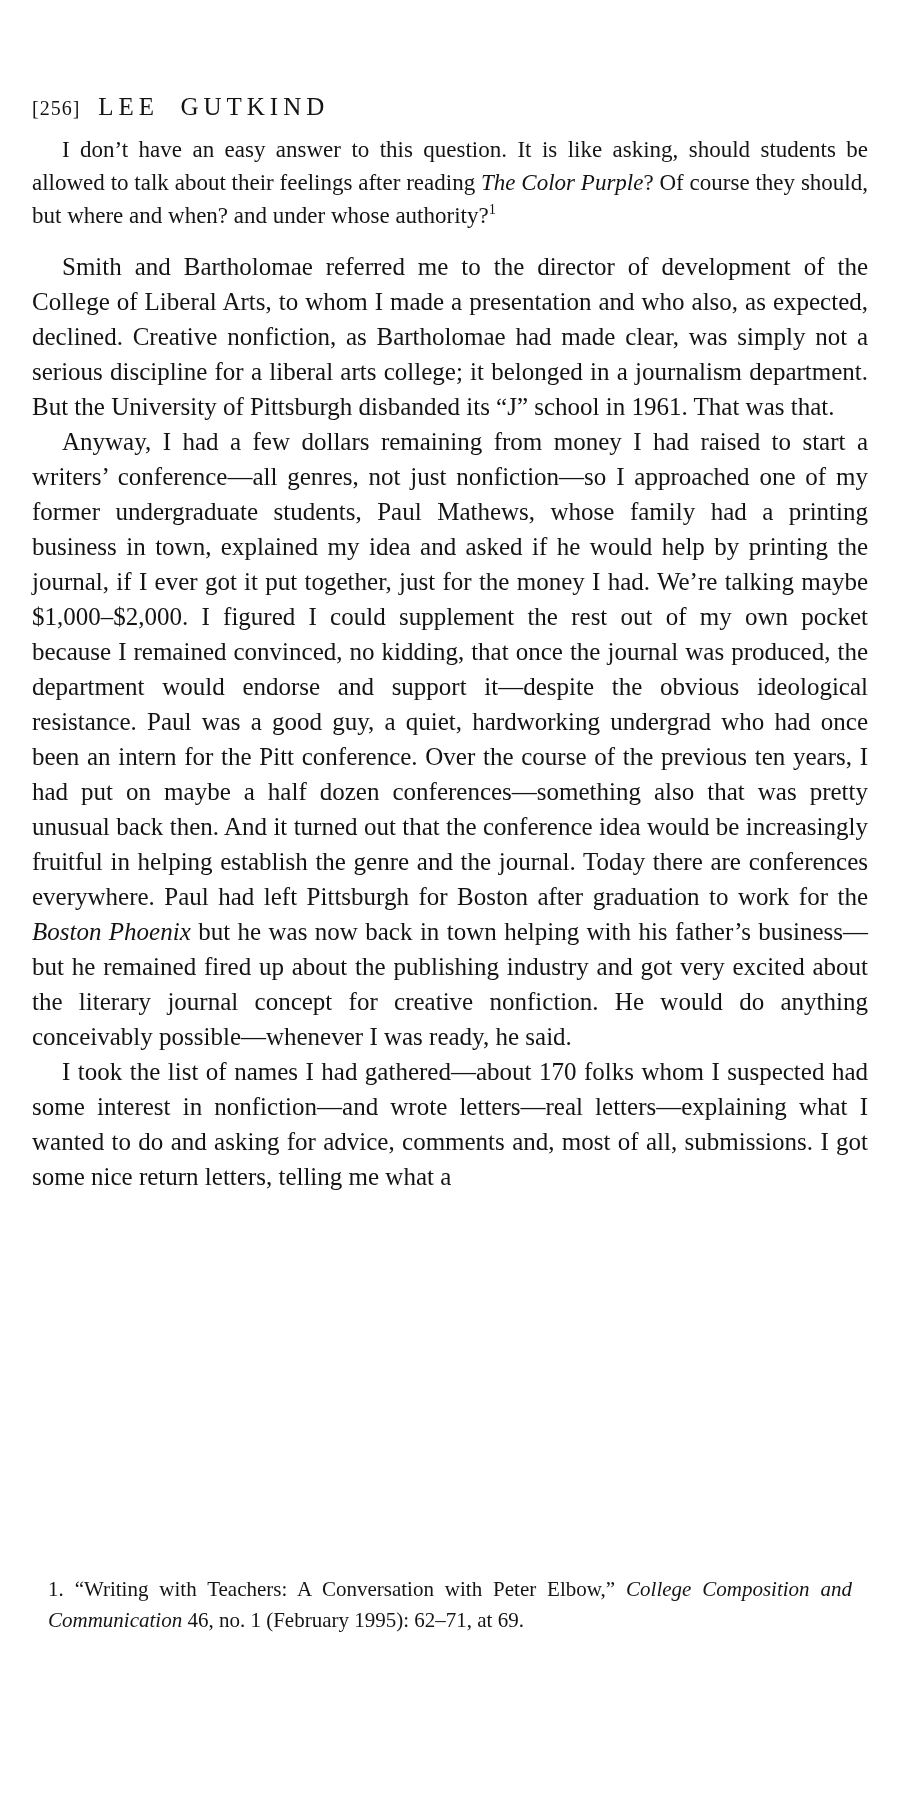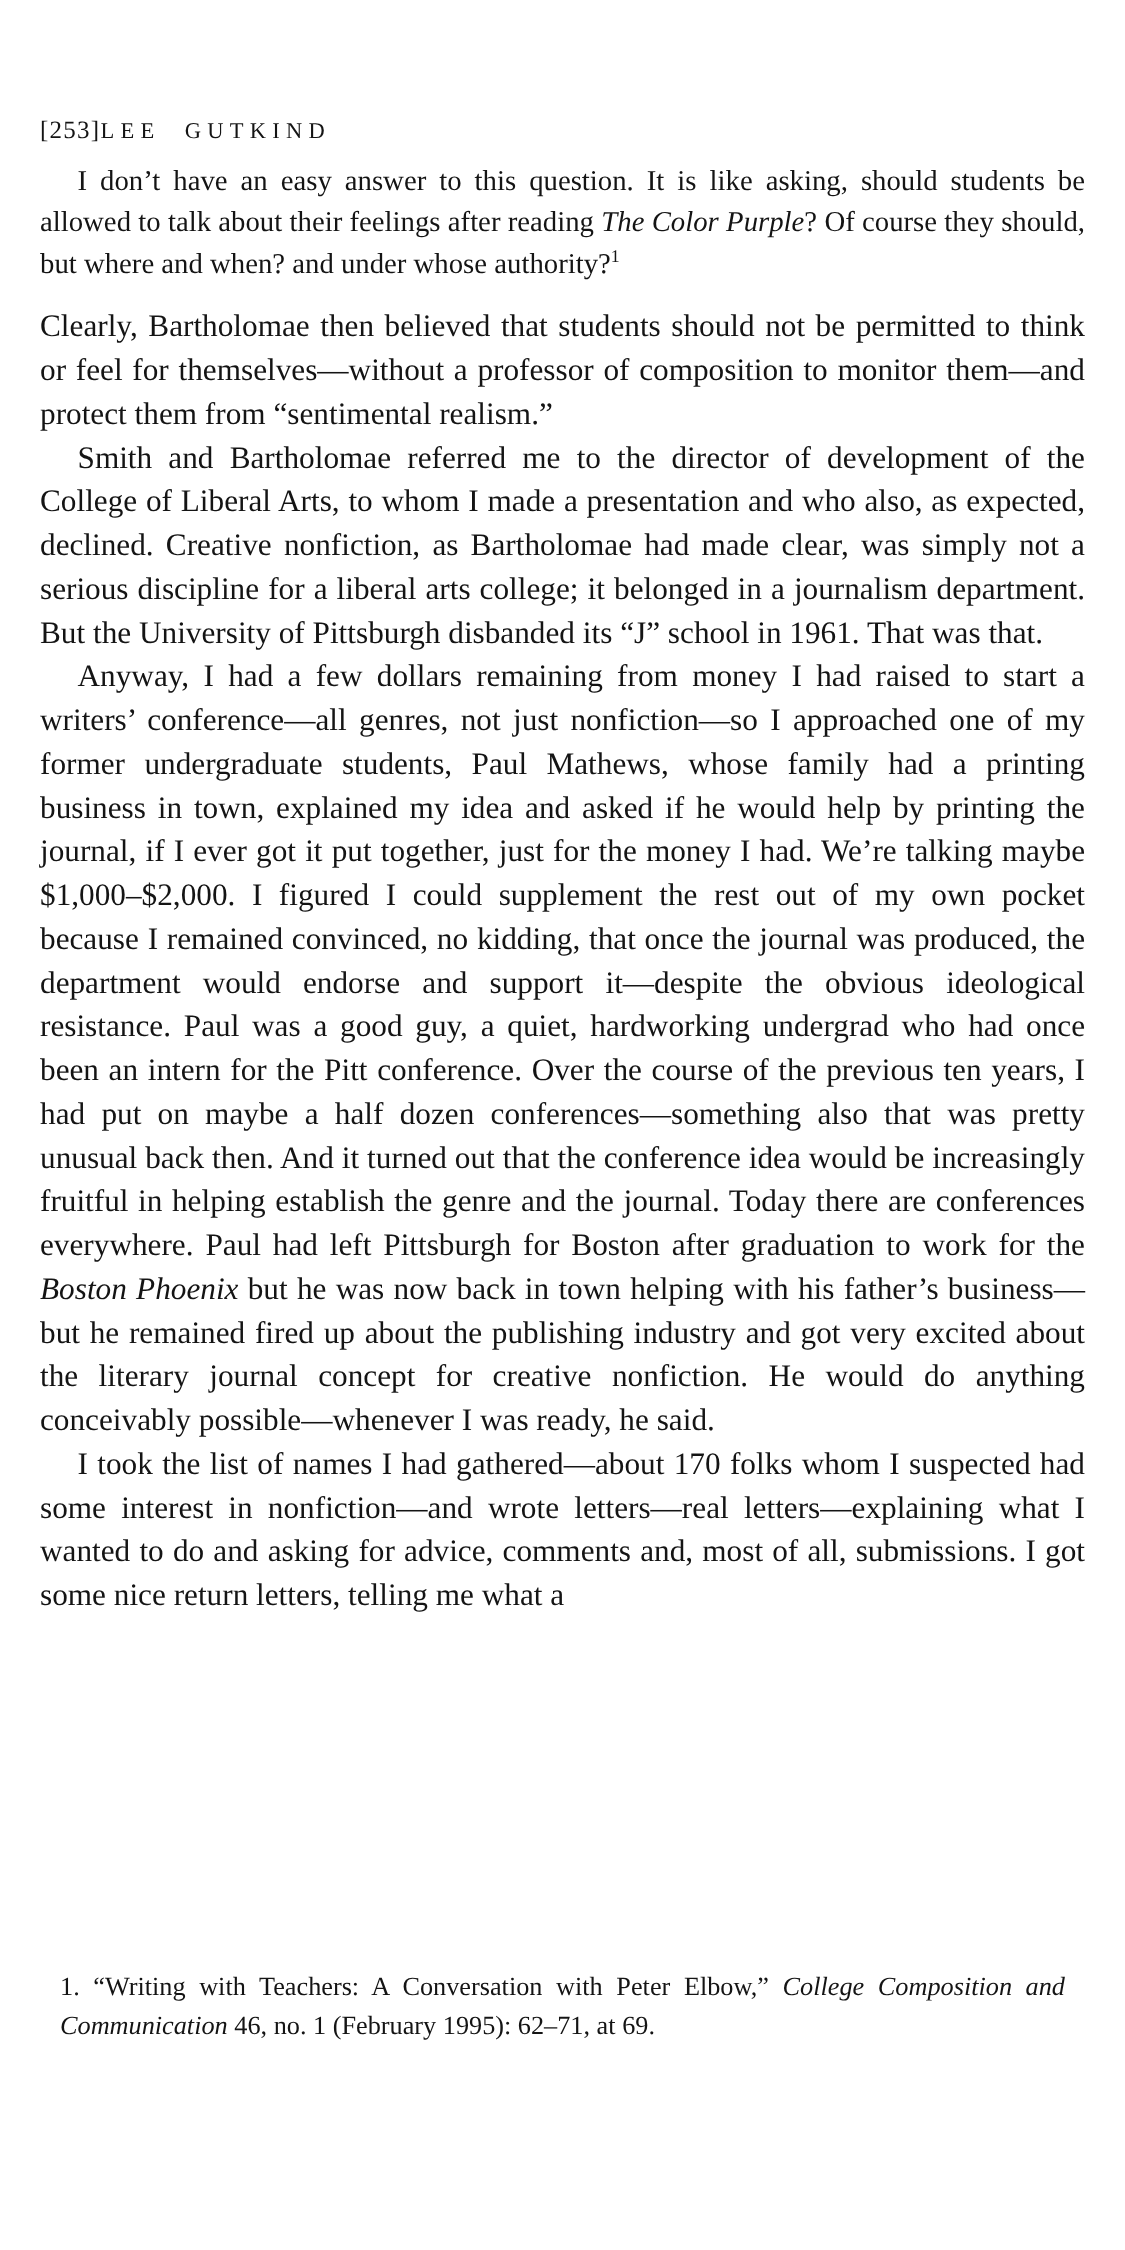--- a/index.html
+++ b/index.html
@@ -16,21 +16,22 @@
   }
   .running-head {
     font-size: 20px;
     line-height: 1;
     white-space: nowrap;
   }
   .running-head .folio {
     letter-spacing: 1px;
   }
   .running-head .author {
-    font-size: 18px;
+    margin-left: 18px;
+    font-size: 25px;
     letter-spacing: 5px;
     word-spacing: 10px;
   }
   .extract {
     margin-top: 14px;
     font-size: 23px;
     line-height: 33px;
     text-align: justify;
   }
   .extract p { margin: 0; }
@@ -58,29 +59,28 @@
     text-align: justify;
   }
   .footnote p { margin: 16px; }
 </style>
 </head>
 <body>
 
 <div class="page">
 
   <header class="running-head">
-    <span class="folio">[253]</span><span class="author">LEE GUTKIND</span>
+    <span class="folio">[256]</span><span class="author">LEE GUTKIND</span>
   </header>
 
   <section class="extract">
     <p class="indent"><span>I don’t have an easy answer to this question. It is like asking, should students be allowed to talk about their feelings after reading </span><em>The Color Purple</em><span>? Of course they should, but where and when? and under whose authority?</span><sup class="noteref">1</sup></p>
   </section>
 
   <section class="body-text">
-    <p><span>Clearly, Bartholomae then believed that students should not be permitted to think or feel for themselves—without a professor of composition to monitor them—and protect them from “sentimental realism.”</span></p>
     <p class="indent"><span>Smith and Bartholomae referred me to the director of development of the College of Liberal Arts, to whom I made a presentation and who also, as expected, declined. Creative nonfiction, as Bartholomae had made clear, was simply not a serious discipline for a liberal arts college; it belonged in a journalism department. But the University of Pittsburgh disbanded its “J” school in 1961. That was that.</span></p>
     <p class="indent"><span>Anyway, I had a few dollars remaining from money I had raised to start a writers’ conference—all genres, not just nonfiction—so I approached one of my former undergraduate students, Paul Mathews, whose family had a printing business in town, explained my idea and asked if he would help by printing the journal, if I ever got it put together, just for the money I had. We’re talking maybe $1,000–$2,000. I figured I could supplement the rest out of my own pocket because I remained convinced, no kidding, that once the journal was produced, the department would endorse and support it—despite the obvious ideological resistance. Paul was a good guy, a quiet, hardworking undergrad who had once been an intern for the Pitt conference. Over the course of the previous ten years, I had put on maybe a half dozen conferences—something also that was pretty unusual back then. And it turned out that the conference idea would be increasingly fruitful in helping establish the genre and the journal. Today there are conferences everywhere. Paul had left Pittsburgh for Boston after graduation to work for the </span><em>Boston Phoenix</em><span> but he was now back in town helping with his father’s business—but he remained fired up about the publishing industry and got very excited about the literary journal concept for creative nonfiction. He would do anything conceivably possible—whenever I was ready, he said.</span></p>
     <p class="indent"><span>I took the list of names I had gathered—about 170 folks whom I suspected had some interest in nonfiction—and wrote letters—real letters—explaining what I wanted to do and asking for advice, comments and, most of all, submissions. I got some nice return letters, telling me what a</span></p>
   </section>
 
   <footer class="footnote">
     <p><span>1. “Writing with Teachers: A Conversation with Peter Elbow,” </span><em>College Composition and Communication</em><span> 46, no. 1 (February 1995): 62–71, at 69.</span></p>
   </footer>
 
 </div>

